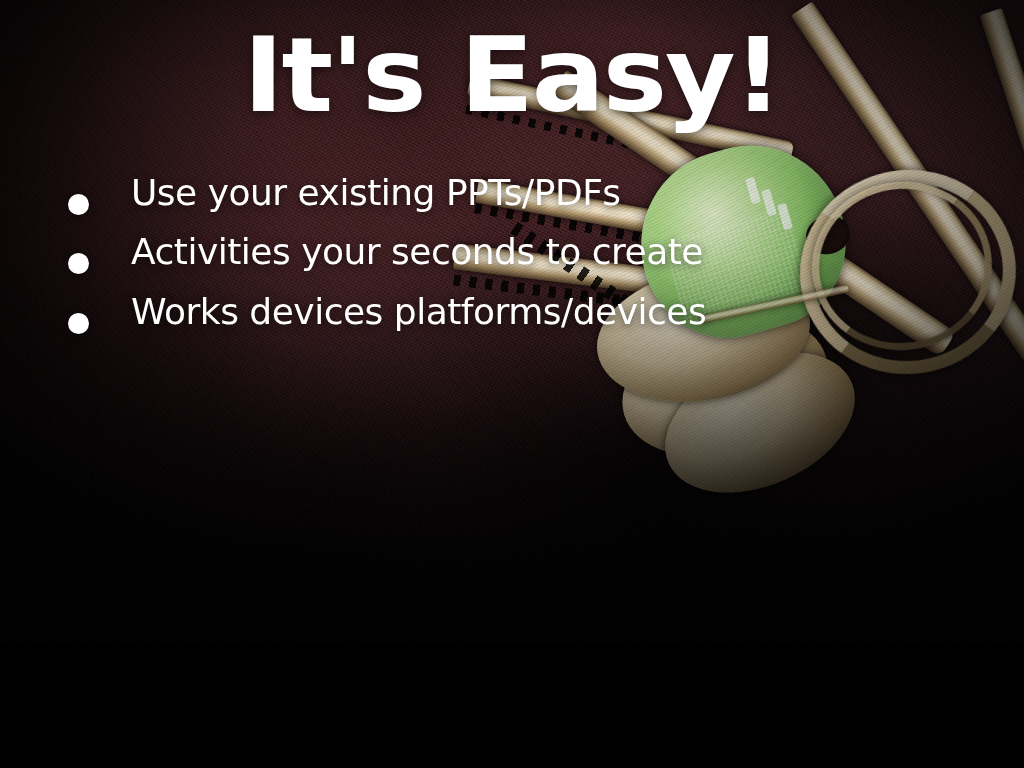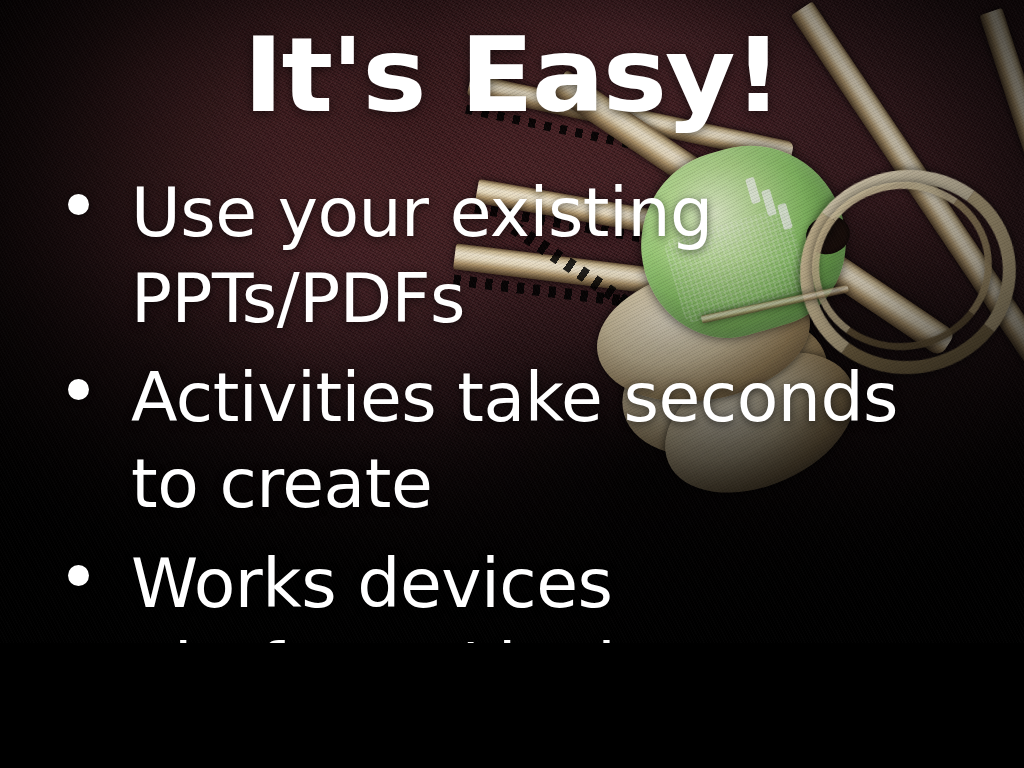--- a/index.html
+++ b/index.html
@@ -212,21 +212,21 @@
     background: #ffffff;
     margin: 24px 42px 0 10px;
     box-shadow: 0 1px 6px rgba(0,0,0,0.55);
   }
 
   .bullet-text {
     flex: 1 1 auto;
     color: #ffffff;
     font-family: "DejaVu Sans", sans-serif;
     font-weight: 400;
-    font-size: 68px;
+    font-size: 36px;
     line-height: 1.26;
     letter-spacing: -0.5px;
     text-shadow: 0 2px 9px rgba(0,0,0,0.6);
     max-width: 795px;
   }
 </style>
 </head>
 <body>
 
 <div class="slide">
@@ -307,21 +307,21 @@
 
     <div class="bullets">
 
       <div class="bullet-row">
         <span class="bullet-dot"></span>
         <span class="bullet-text">Use your existing PPTs/PDFs</span>
       </div>
 
       <div class="bullet-row">
         <span class="bullet-dot"></span>
-        <span class="bullet-text">Activities take seconds to create</span>
+        <span class="bullet-text">Activities your seconds to create</span>
       </div>
 
       <div class="bullet-row">
         <span class="bullet-dot"></span>
         <span class="bullet-text">Works devices platforms/devices</span>
       </div>
 
     </div>
   </div>
 

